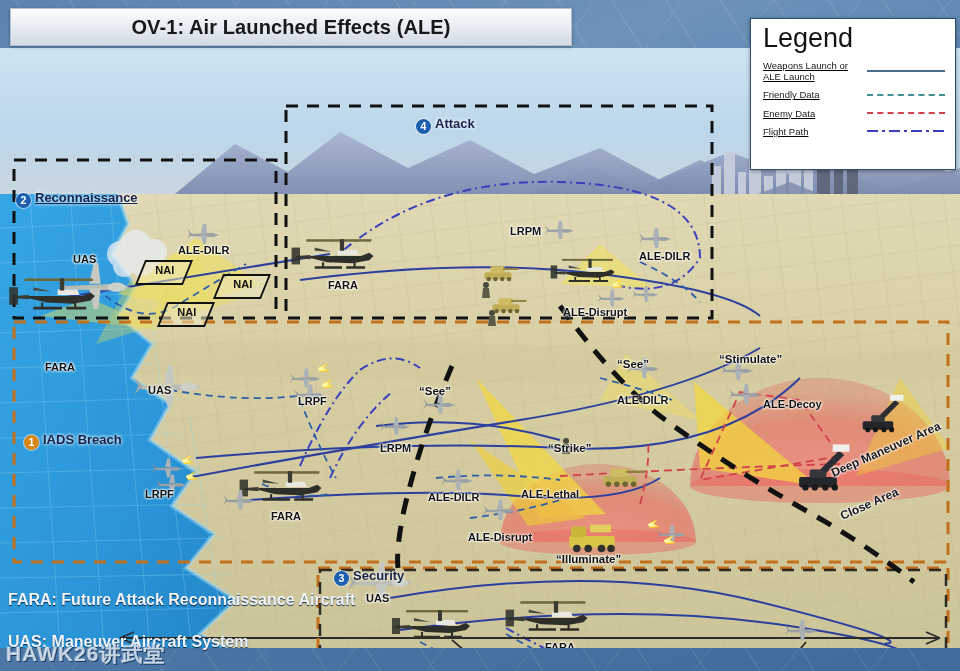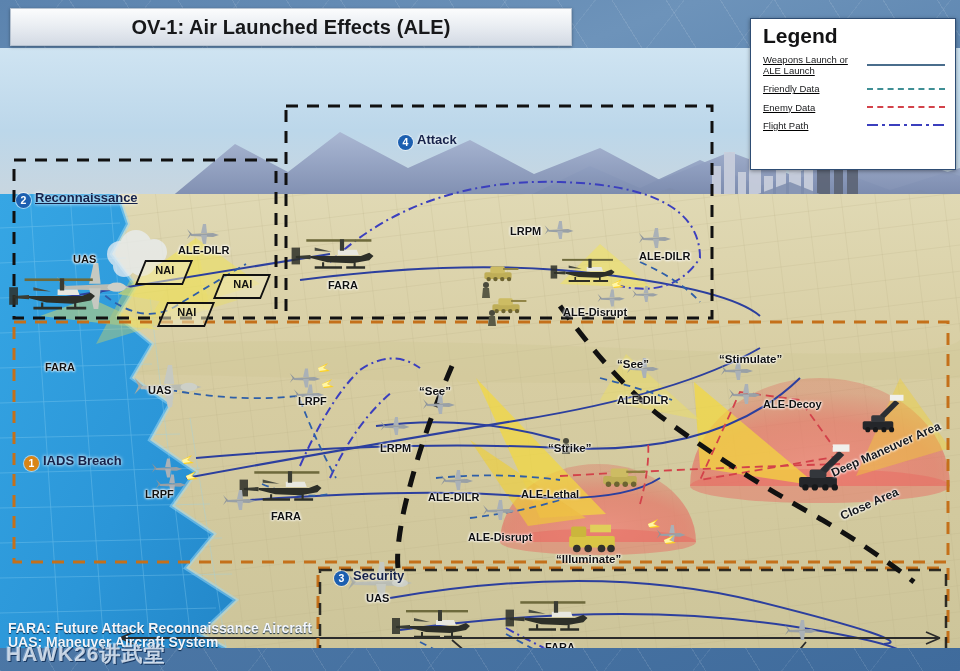--- a/index.html
+++ b/index.html
@@ -21,21 +21,21 @@
 
   
   #map{position:absolute;left:0;top:48px;width:960px;height:600px;z-index:5;overflow:hidden;}
   .layer{position:absolute;inset:0;}
   svg.layer{width:100%;height:100%;}
 
   
   #legend{position:absolute;right:4px;top:18px;width:206px;height:152px;z-index:45;
     background:#ffffff;border:1px solid #2e4d74;box-shadow:0 1px 4px rgba(0,0,0,.4);
     padding:6px 10px 4px 12px;box-sizing:border-box;}
-  #legend h2{margin:0 0 8px 0;font-size:21px;font-weight:bold;color:#131314;line-height:1;}
+  #legend h2{margin:0 0 8px 0;font-size:27px;font-weight:normal;color:#131314;line-height:1;}
   .lg-row{display:flex;align-items:center;margin-bottom:7px;text-decoration:underline;}
   .lg-label{flex:0 0 104px;font-size:9.5px;color:#17181a;line-height:1.18;}
   .lg-swatch{flex:1;height:10px;position:relative;}
   .lg-swatch i{position:absolute;left:0;right:0;top:4px;height:0;display:block;}
 
   
   .lbl{position:absolute;z-index:30;color:#111;font-weight:bold;white-space:nowrap;
     text-shadow:0 0 3px #fff,0 0 3px #fff,0 0 2px #fff;}
   .lbl.md{font-size:11px;}
   .lbl.phase{font-size:13px;color:#16224a;text-shadow:0 0 4px rgba(255,255,255,.75),0 0 3px rgba(255,255,255,.75);}
@@ -48,22 +48,22 @@
   .num.orange{background:#d98517;}
 
   
   .nai{position:absolute;z-index:28;border:2.5px solid #111;background:rgba(238,232,190,.55);
     transform:skewX(-22deg);width:44px;height:21px;}
   .nai span{display:block;transform:skewX(22deg);font-size:11px;font-weight:bold;color:#111;
     text-align:center;line-height:17px;}
 
   
   #acronyms{position:absolute;left:8px;bottom:22px;z-index:42;}
-  #acronyms div{font-size:14px;font-weight:bold;color:#f2f6fb;line-height:14px;
-    text-shadow:0 1px 1px rgba(0,30,60,.9);}
+  #acronyms div{font-size:16px;font-weight:bold;color:#f2f6fb;line-height:14px;
+    text-shadow:0 1px 1px rgba(0,30,60,.9);margin-top:28px;}
   #watermark{position:absolute;left:6px;bottom:3px;z-index:44;font-size:21px;font-weight:bold;
     letter-spacing:1px;color:rgba(232,240,250,.82);
     text-shadow:1px 1px 0 rgba(20,50,90,.9),-1px -1px 0 rgba(160,190,225,.45);}
 
   
   .rot{transform-origin:left top;}
 </style>
 </head>
 <body>
 
@@ -387,24 +387,24 @@
     <div class="nai" style="left:218px;top:226px;">
       <span>NAI</span>
     </div>
     <div class="nai" style="left:162px;top:254px;">
       <span>NAI</span>
     </div>
 
     <div class="lbl phase" style="left:16px;top:142px;text-decoration:underline;">
       <span class="num blue">2</span><span>Reconnaissance</span>
     </div>
-    <div class="lbl phase" style="left:398px;top:68px;margin-top:16px;">
+    <div class="lbl phase" style="left:416px;top:68px;">
       <span class="num blue">4</span><span>Attack</span>
     </div>
-    <div class="lbl phase" style="left:24px;top:384px;margin-top:21px;">
+    <div class="lbl phase" style="left:24px;top:384px;">
       <span class="num orange">1</span><span>IADS Breach</span>
     </div>
     <div class="lbl phase" style="left:334px;top:520px;">
       <span class="num blue">3</span><span>Security</span>
     </div>
 
     <div id="asset-label-host">
         <div class="lbl md" style="left: 73px; top: 205px;">UAS</div>
         <div class="lbl md" style="left: 178px; top: 196px;">ALE-DILR</div>
         <div class="lbl md" style="left: 45px; top: 313px;">FARA</div>

